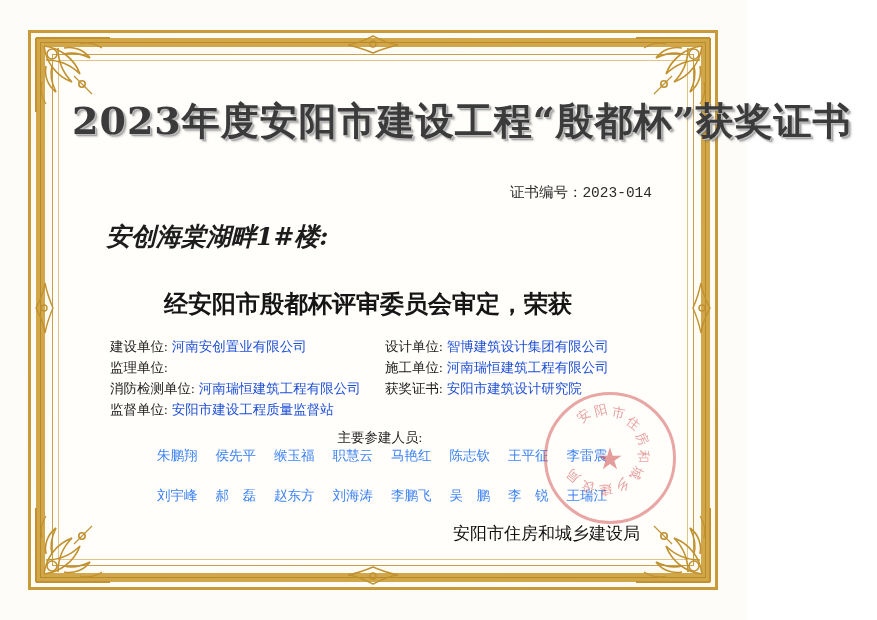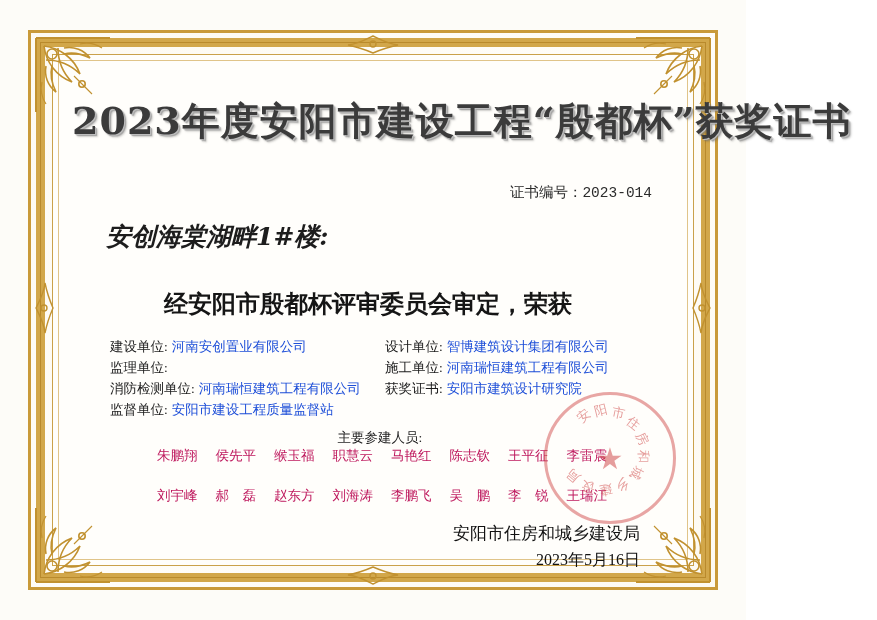--- a/index.html
+++ b/index.html
@@ -165,21 +165,21 @@
   .participants {
     margin-top: 10px;
     padding: 0 24px 0 38px;
     font-size: 13.5px;
     color: #1e1e1e;
     font-family: "Liberation Serif", serif;
   }
   .part-row { display: flex; align-items: center; margin-bottom: 4px; flex-direction: column; }
   .part-label { white-space: nowrap; }
   .part-names {
-    color: #be185d;
+    color: #3b82f6;
     display: flex;
     gap: 18px;
     margin-left: 4px;
     white-space: nowrap;
   }
   .part-row.indent .part-label { visibility: hidden; }
 
   .issuer {
     margin-top: 16px;
     text-align: right;
@@ -385,21 +385,20 @@
           <span>李鹏飞</span>
           <span>吴　鹏</span>
           <span>李　锐</span>
           <span>王瑞江</span>
         </span>
       </div>
     </div>
 
     <div class="issuer">
       <div>安阳市住房和城乡建设局</div>
-      <div class="date">2023年5月16日</div>
     </div>
 
   </div>
 
   <div class="seal">
     <div class="seal-star">★</div>
     <div class="seal-text" id="seal-ring">
         <span style="transform: translate(-36.8538px, -44.7701px) rotate(-40deg);">安</span>
         <span style="transform: translate(-17.6123px, -54.5742px) rotate(-14deg);">阳</span>
         <span style="transform: translate(3.97976px, -54.9511px) rotate(12deg);">市</span>

